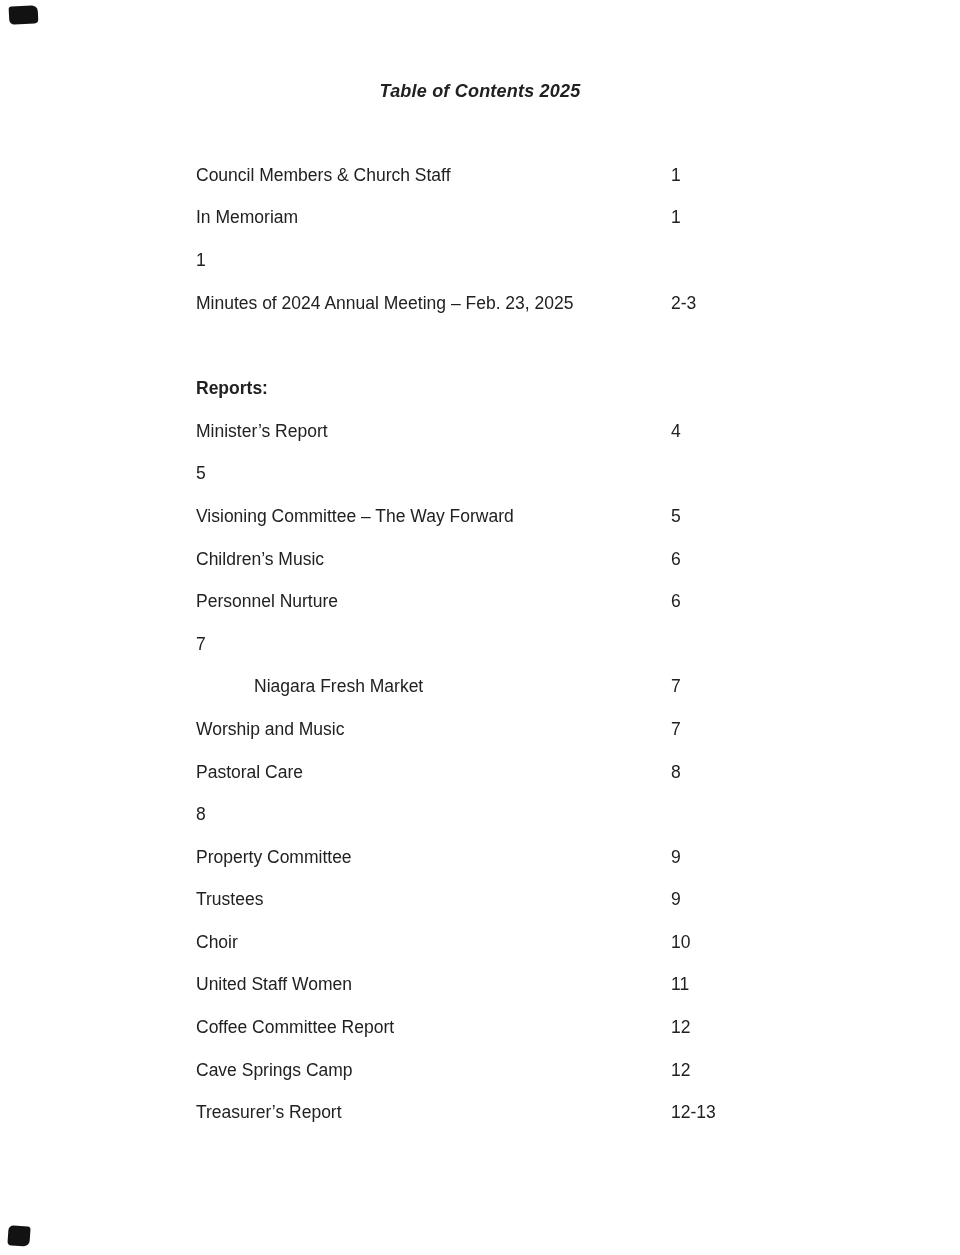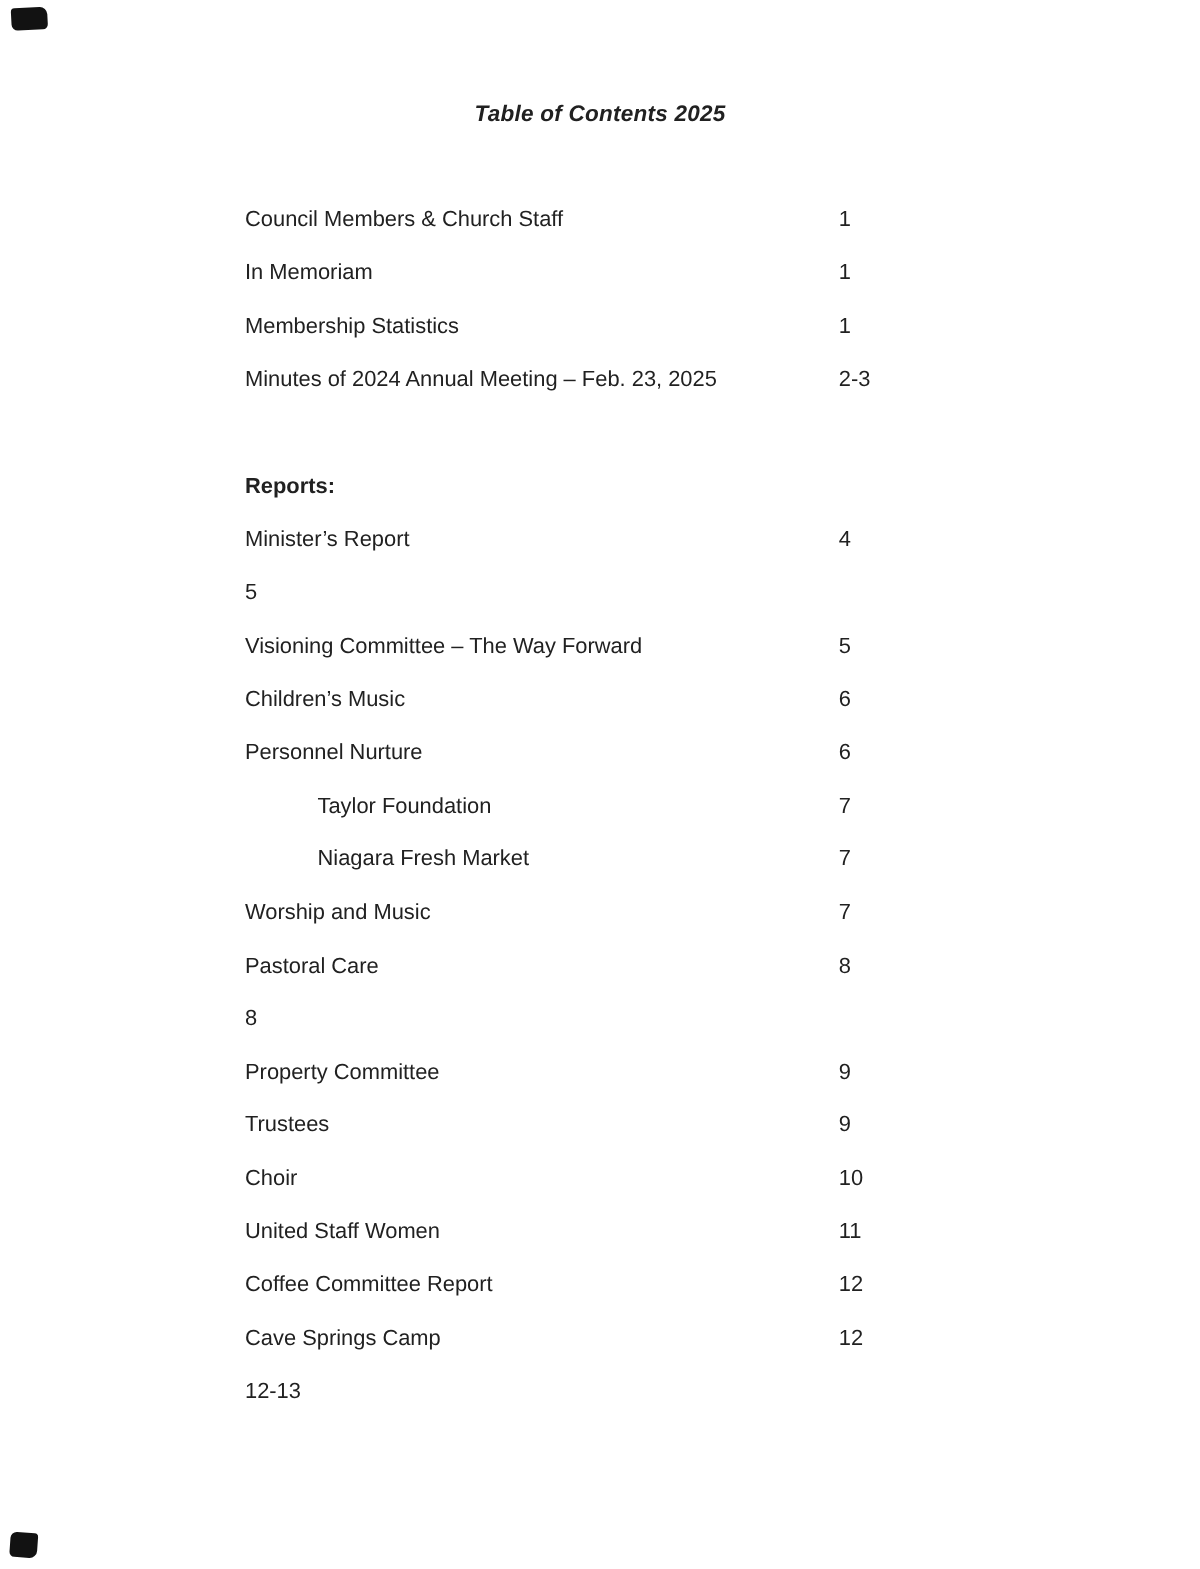--- a/index.html
+++ b/index.html
@@ -95,21 +95,20 @@
 
     <div class="toc-row">
       <span class="label">Council Members &amp; Church Staff</span>
       <span class="pagenum">1</span>
     </div>
     <div class="toc-row">
       <span class="label">In Memoriam</span>
       <span class="pagenum">1</span>
     </div>
     <div class="toc-row">
-      <span class="label">Membership Statistics</span>
       <span class="pagenum">1</span>
     </div>
     <div class="toc-row">
       <span class="label">Minutes of 2024 Annual Meeting – Feb. 23, 2025</span>
       <span class="pagenum">2-3</span>
     </div>
 
     <div class="toc-row section-heading-row">
       <span class="label">Reports:</span>
     </div>
@@ -127,21 +126,20 @@
     </div>
     <div class="toc-row">
       <span class="label">Children’s Music</span>
       <span class="pagenum">6</span>
     </div>
     <div class="toc-row">
       <span class="label">Personnel Nurture</span>
       <span class="pagenum">6</span>
     </div>
     <div class="toc-row indent">
-      <span class="label">Taylor Foundation</span>
       <span class="pagenum">7</span>
     </div>
     <div class="toc-row indent">
       <span class="label">Niagara Fresh Market</span>
       <span class="pagenum">7</span>
     </div>
     <div class="toc-row">
       <span class="label">Worship and Music</span>
       <span class="pagenum">7</span>
     </div>
@@ -170,17 +168,18 @@
     </div>
     <div class="toc-row">
       <span class="label">Coffee Committee Report</span>
       <span class="pagenum">12</span>
     </div>
     <div class="toc-row">
       <span class="label">Cave Springs Camp</span>
       <span class="pagenum">12</span>
     </div>
     <div class="toc-row">
+      <span class="label">Treasurer’s Report</span>
       <span class="pagenum">12-13</span>
     </div>
 
   </div>
 </div>
 
 </body></html>

